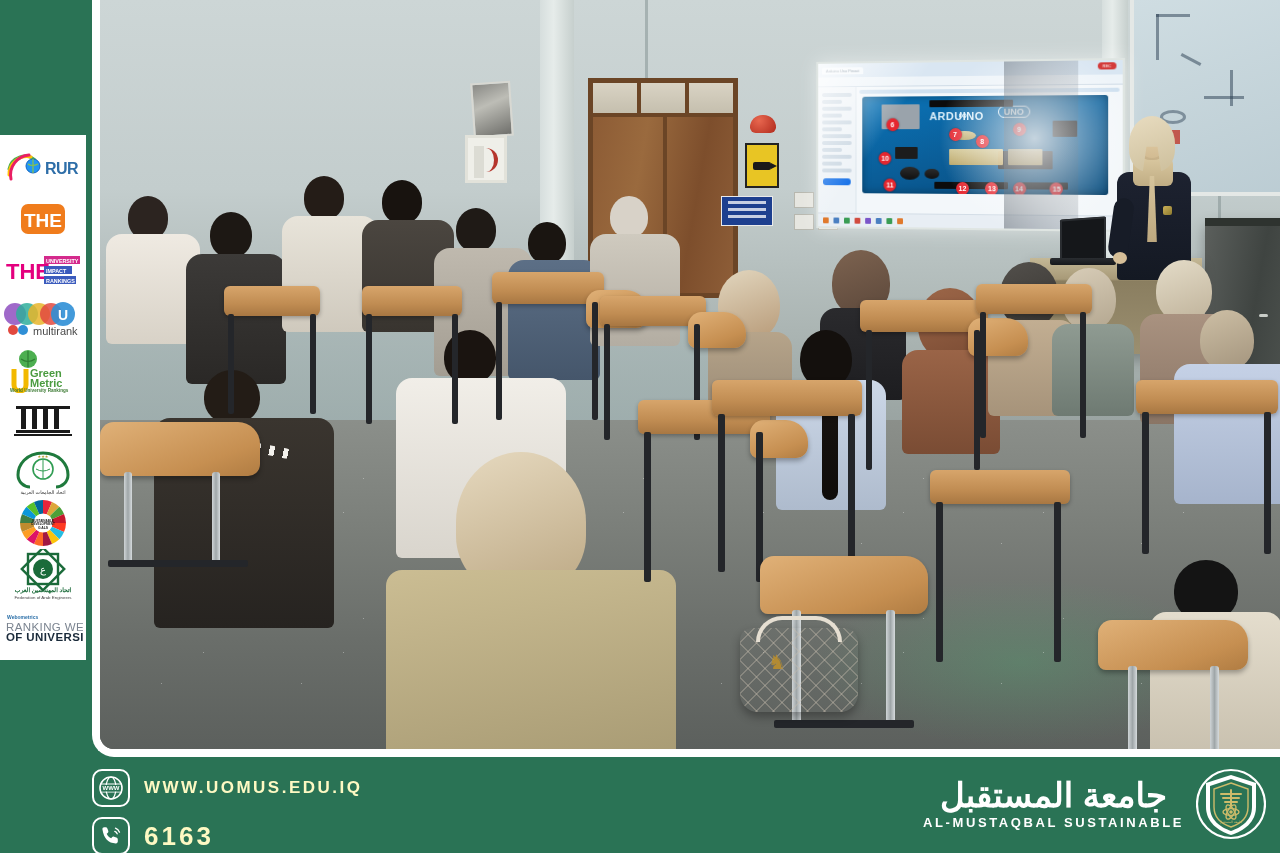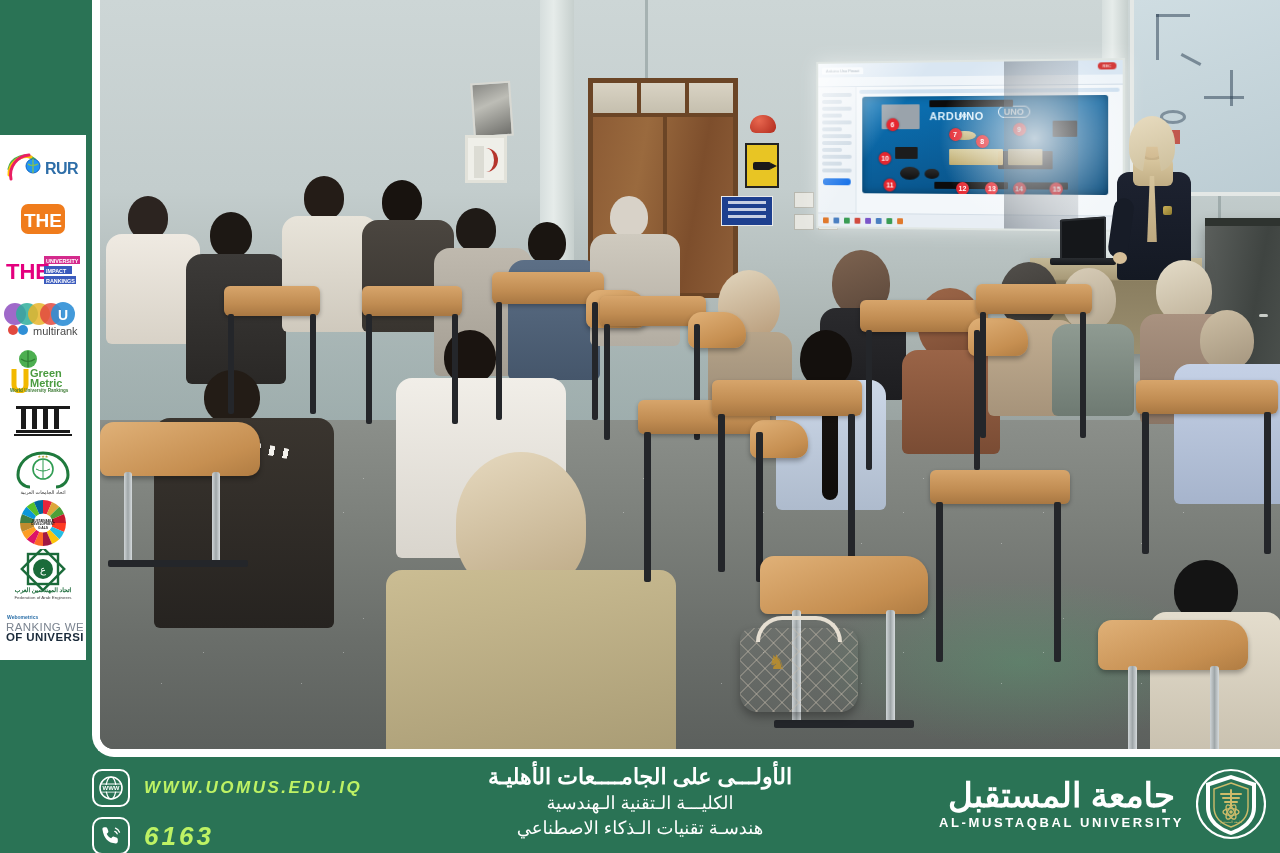--- a/index.html
+++ b/index.html
@@ -355,21 +355,21 @@
   #contact-block{
     position:absolute; left:92px; top:12px; width:330px;
     display:flex; flex-direction:column; gap:10px;
   }
   .contact-row{ display:flex; align-items:center; gap:14px; }
   .contact-icon{
     width:38px; height:38px; border-radius:10px; border:2px solid #ffffff;
     display:flex; align-items:center; justify-content:center; color:#fff;
   }
   .contact-text{
-    color:#bef264; font-weight:bold; letter-spacing:2.5px; font-size:17px;font-style:italic;
+    color:#fef9c3; font-weight:bold; letter-spacing:2.5px; font-size:17px;
   }
   .contact-text.phone{ font-size:26px; letter-spacing:3px; }
 
   #arabic-block{
     position:absolute; left:430px; top:6px; width:420px; text-align:center;
     color:#ffffff; direction:rtl;
   }
   #arabic-block .l1{ font-size:22px; font-weight:bold; letter-spacing:.5px; line-height:1.25; }
   #arabic-block .l2{ font-size:18px; line-height:1.4; }
   #arabic-block .l3{ font-size:18px; line-height:1.4; }
@@ -889,30 +889,25 @@
             <path d="M6.6 3.2 c1 0 1.6 .6 1.9 1.5 l.8 2.3 c.25 .8 .05 1.5-.6 2 l-1 .8 c.9 2.1 2.4 3.6 4.5 4.5 l.8-1 c.5-.65 1.2-.85 2-.6 l2.3 .8 c.9 .3 1.5 .9 1.5 1.9 v2.2 c0 1.1-.9 1.9-2 1.8 C9.3 19 4.9 14.6 3.4 5.2 3.3 4.1 4.1 3.2 5.2 3.2 Z" fill="#ffffff"></path>
             <path d="M16.5 4.2 a7 7 0 0 1 4 4" stroke="#ffffff" stroke-width="1.3" fill="none" stroke-linecap="round"></path>
             <path d="M15.8 7.4 a4 4 0 0 1 2.4 2.4" stroke="#ffffff" stroke-width="1.3" fill="none" stroke-linecap="round"></path>
           </svg>
         </div>
         <span class="contact-text phone">6163</span>
       </div>
 
     </div>
 
-    <div id="arabic-block">
-      <div class="l1">الأولـــى على الجامــــعات الأهليـة</div>
-      <div class="l2">الكليـــة الـتقنية الـهندسية</div>
-      <div class="l3">هندسـة تقنيات الـذكاء الاصطناعي</div>
-    </div>
 
     <div id="brand-block">
       <div id="brand-text">
         <div id="brand-ar">جامعة المستقبل</div>
-        <div id="brand-en">AL-MUSTAQBAL  UNIVERSITY</div>
+        <div id="brand-en">AL-MUSTAQBAL  SUSTAINABLE</div>
       </div>
       <svg id="brand-shield" viewBox="0 0 70 74">
         <circle cx="35" cy="37" r="34" fill="none" stroke="#ffffff" stroke-width="2.2"></circle>
         <path d="M35 8 L60 16 V40 C60 55 48 64 35 68 C22 64 10 55 10 40 V16 Z" fill="#ffffff"></path>
         <path d="M35 12 L56 19 V40 C56 53 46 60 35 64 C24 60 14 53 14 40 V19 Z" fill="#2a7355"></path>
         <path d="M35 16 L52 22 V40 C52 51 44 57 35 60 C26 57 18 51 18 40 V22 Z" fill="none" stroke="#cdbb6a" stroke-width="1.4"></path>
         <g fill="#cdbb6a">
           <rect x="24" y="26" width="22" height="2" rx="1"></rect>
           <rect x="26" y="30" width="18" height="2" rx="1"></rect>
           <rect x="28" y="34" width="14" height="2" rx="1"></rect>

